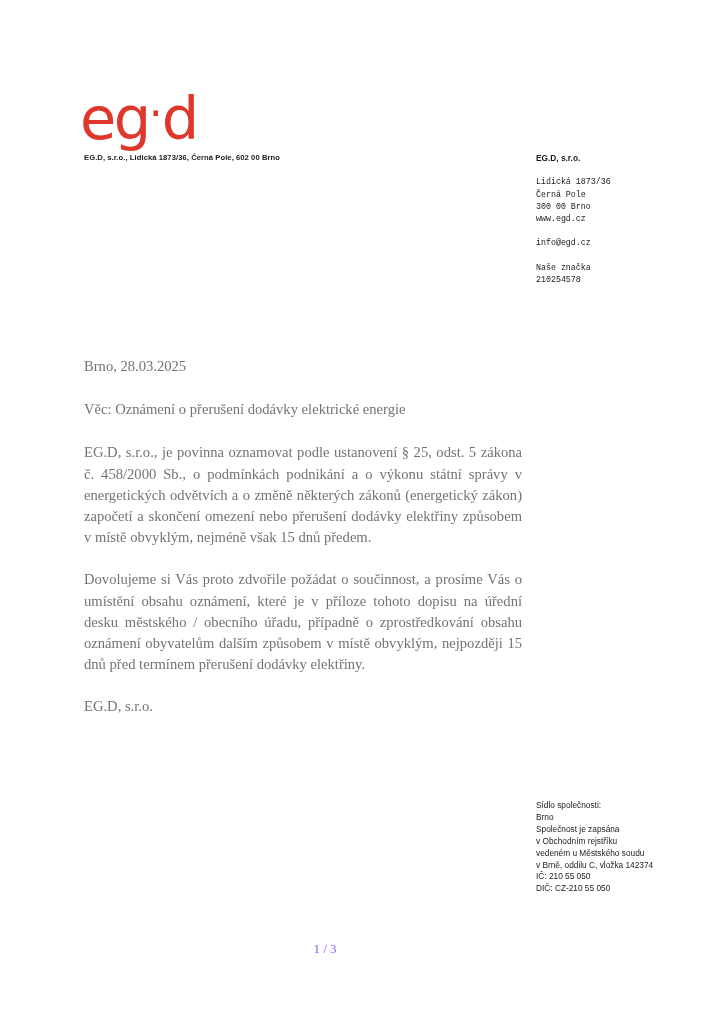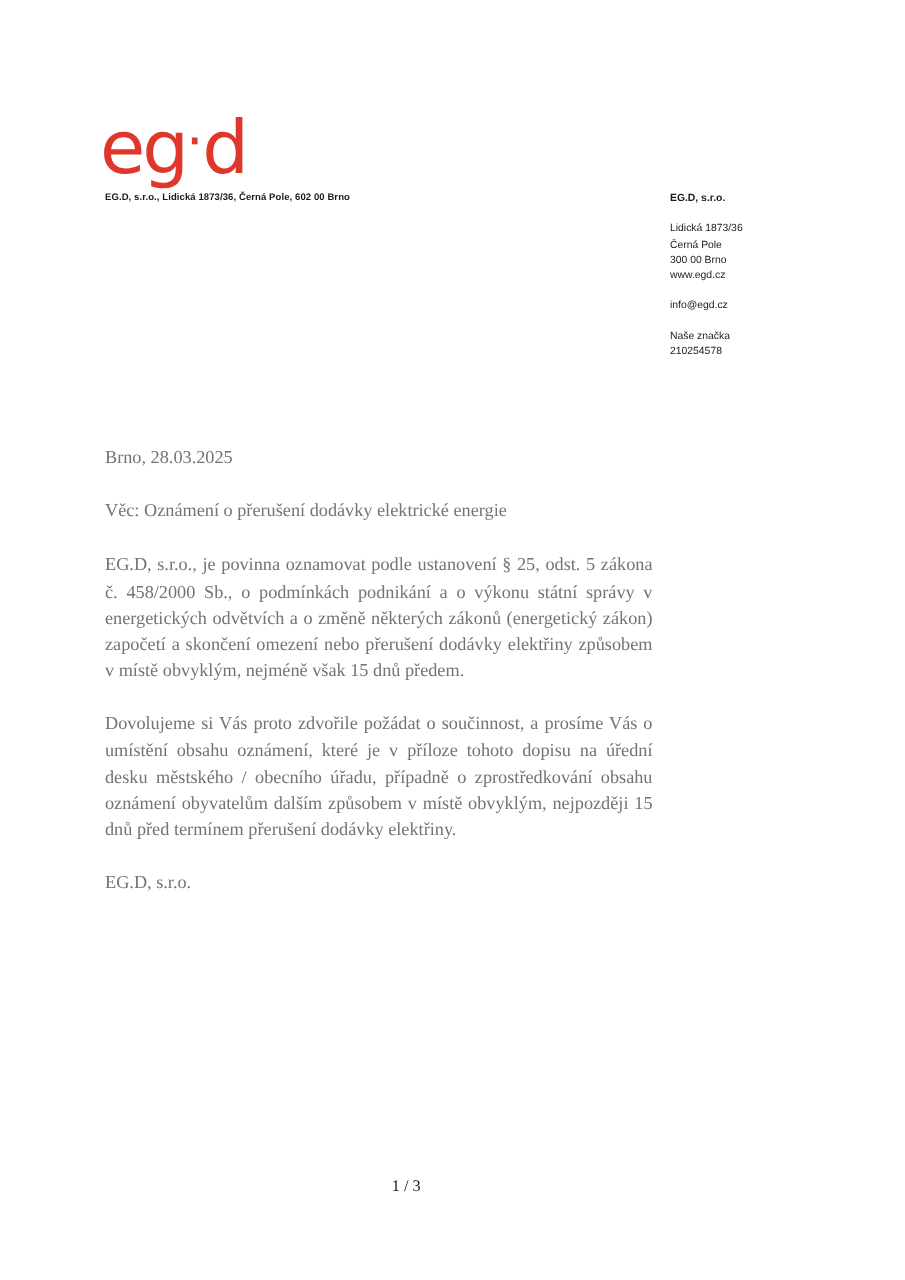--- a/index.html
+++ b/index.html
@@ -66,21 +66,21 @@
     line-height: 12.3px;
     color: #1b1b1b;
   }
   .sender .sender-name {
     font-weight: 700;
     margin-bottom: 12px;
   }
   .sender .grp {
     margin-bottom: 12px;
   }
-  .sender .grp div { white-space: nowrap; }
+  .sender .grp div { white-space: nowrap; font-family: Liberation Mono, monospace; }
 
   
   .body-col {
     position: absolute;
     left: 84px;
     top: 356px;
     width: 438px;
     font-family: "Liberation Serif", serif;
     font-size: 14.6px;
     line-height: 21.2px;
@@ -125,21 +125,21 @@
   .page-number {
     position: absolute;
     left: 0;
     top: 941px;
     width: 724px;
     text-align: center;
     padding-right: 74px;
     box-sizing: border-box;
     font-family: "Liberation Serif", serif;
     font-size: 13px;
-    color: #0f172a;
+    color: #8b5cf6;
   }
 </style>
 </head>
 <body>
 
 <div class="page">
 
   <div class="logo-block">
     <span class="logo-mark"><span>eg</span><span class="dot">·</span><span>d</span></span>
   </div>
@@ -170,16 +170,26 @@
 
 
     <p class="para justified">EG.D, s.r.o., je povinna oznamovat podle ustanovení § 25, odst. 5 zákona č. 458/2000 Sb., o podmínkách podnikání a o výkonu státní správy v energetických odvětvích a o změně některých zákonů (energetický zákon) započetí a skončení omezení nebo přerušení dodávky elektřiny způsobem v místě obvyklým, nejméně však 15 dnů předem.</p>
 
     <p class="para justified">Dovolujeme si Vás proto zdvořile požádat o součinnost, a prosíme Vás o umístění obsahu oznámení, které je v příloze tohoto dopisu na úřední desku městského / obecního úřadu, případně o zprostředkování obsahu oznámení obyvatelům dalším způsobem v místě obvyklým, nejpozději 15 dnů před termínem přerušení dodávky elektřiny.</p>
 
 
     <p class="signature">EG.D, s.r.o.</p>
   </div>
 
+  <div class="footer-legal">
+    <div>Sídlo společnosti:</div>
+    <div>Brno</div>
+    <div>Společnost je zapsána</div>
+    <div>v Obchodním rejstříku</div>
+    <div>vedeném u Městského soudu</div>
+    <div>v Brně, oddilu C, vložka 142374</div>
+    <div>IČ: 210 55 050</div>
+    <div>DIČ: CZ-210 55 050</div>
+  </div>
 
   <div class="page-number">1 / 3</div>
 
 </div>
 
 </body></html>

